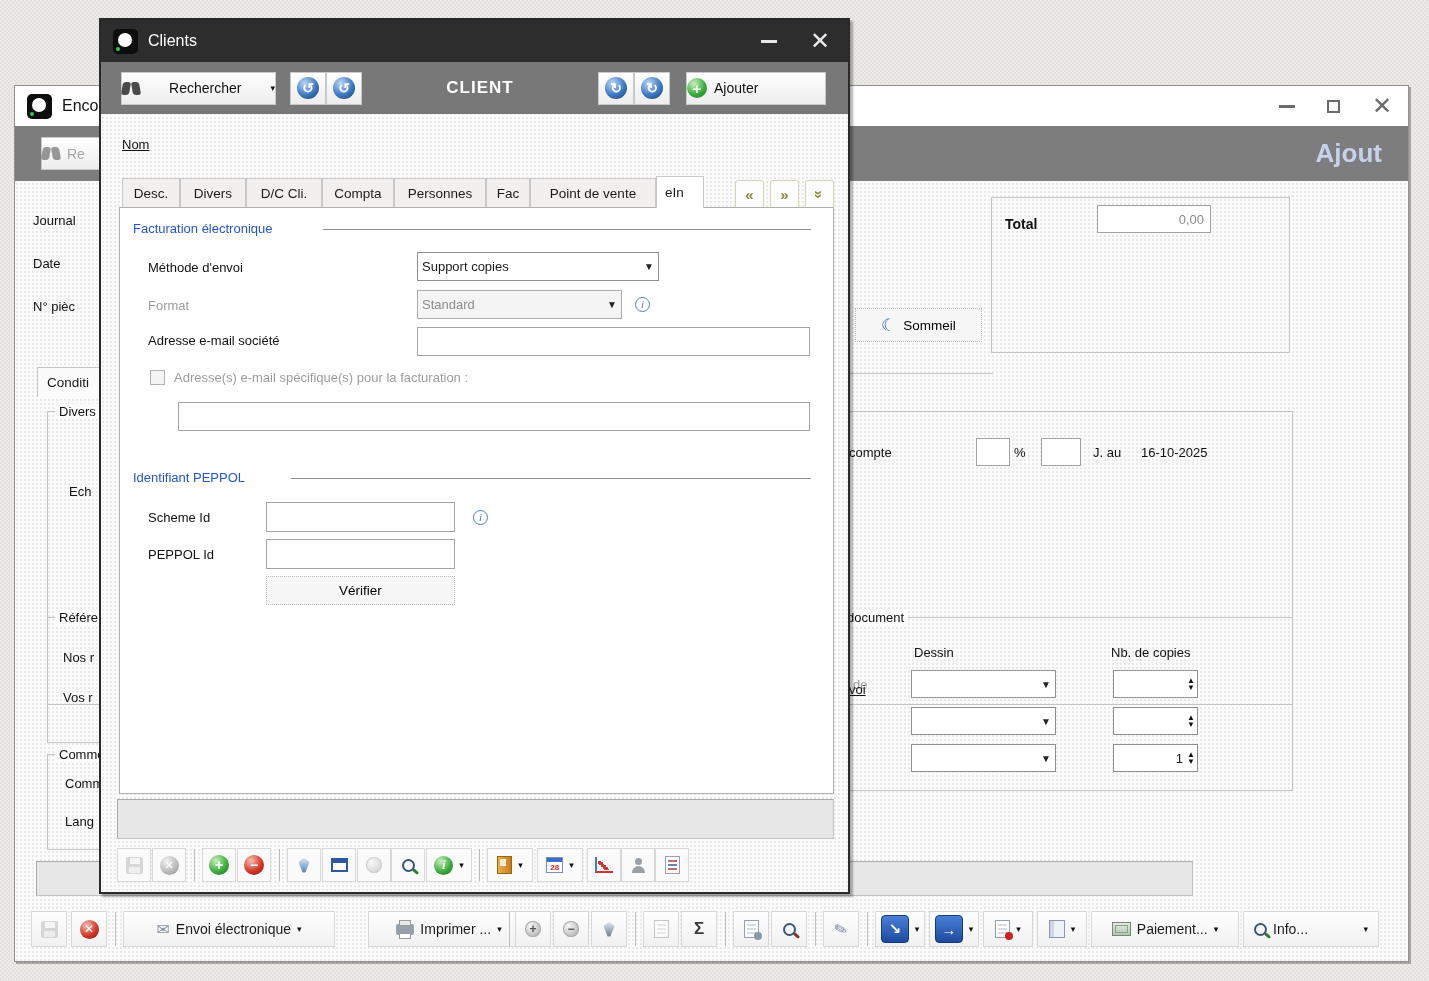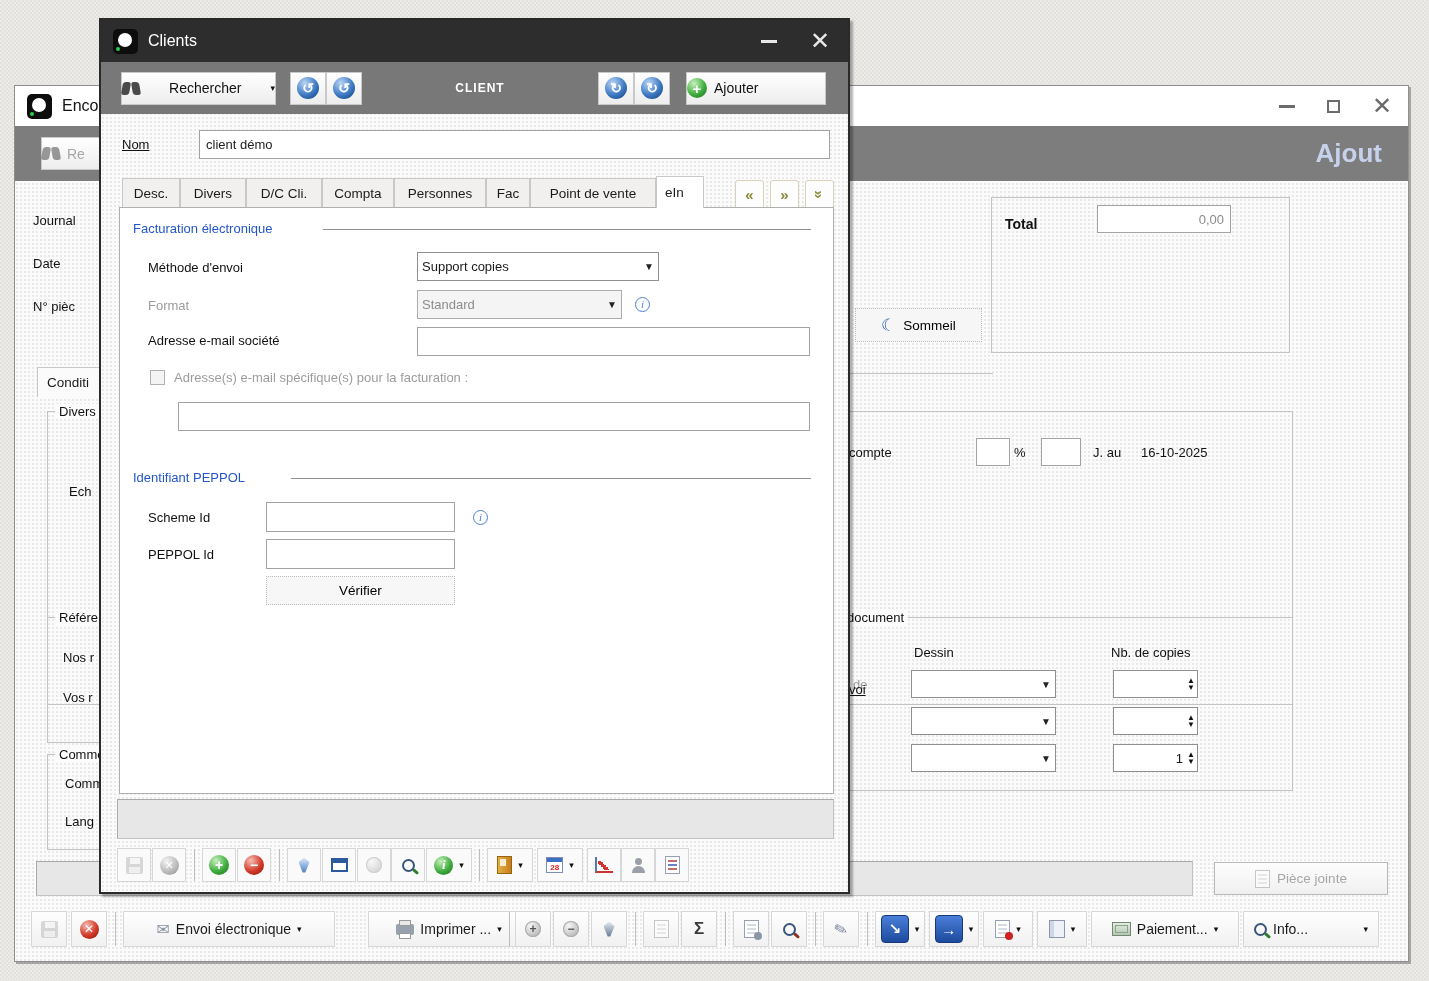--- a/index.html
+++ b/index.html
@@ -143,21 +143,21 @@
       <span class="ajout">Ajout</span>
     </div>
 
     <span class="lbl" style="left:18px;top:127px;">Journal</span>
     <span class="lbl" style="left:18px;top:170px;">Date</span>
     <span class="lbl" style="left:18px;top:213px;">N° pièc</span>
 
     <div class="grp" style="left:834px;top:111px;width:143px;height:176px;border-top:none;border-right:none;"></div>
     <div class="grp" style="left:976px;top:111px;width:297px;height:154px;"></div>
     <span class="lbl b" style="left:990px;top:130px;font-size:14px;">Total</span>
-    <input class="fld" style="left: 1082px; top: 119px; width: 134px; height: 28px; text-align: right; color: rgb(138, 138, 138);" readonly="" value="0,00">
+    <input class="fld" style="left: 1082px; top: 119px; width: 114px; height: 28px; text-align: right; color: rgb(138, 138, 138);" readonly="" value="0,00">
 
     <button class="btn dotted" style="left:840px;top:222px;width:127px;height:34px;">
       <span style="color:#3c6db0;font-size:17px;">☾</span>
       <span>Sommeil</span>
     </button>
 
     <div class="tab" style="left:22px;top:281px;width:78px;height:30px;overflow:hidden;justify-content:flex-start;padding-left:9px;background:#fbfbfb;">
       <span>Conditi</span>
     </div>
 
@@ -219,24 +219,20 @@
     </div>
     <div class="spin" style="left:1098px;top:658px;width:85px;height:28px;">
       <span class="sval">1</span>
       <span class="sarr">
           <span>▲</span>
           <span>▼</span>
         </span>
     </div>
 
     <div class="sunken" style="left:21px;top:775px;width:1155px;height:33px;"></div>
-    <button class="btn disabled-btn" style="left:1199px;top:776px;width:174px;height:33px;">
-      <span class="i-doc plain dim-ico"></span>
-      <span>Pièce jointe</span>
-    </button>
 
     <div class="tb" style="left:16px;top:825px;width:36px;height:36px;">
         <span class="i-floppy dim-ico"></span>
       </div>
     <div class="tb" style="left:56px;top:825px;width:36px;height:36px;">
         <span class="orb red" style="width:19px;height:19px;font-size:12px;">✕</span>
       </div>
     <div class="abs vsep" style="left:100px;top:826px;height:34px;"></div>
     <div class="tb" style="left:108px;top:825px;width:212px;height:36px;">
       <span style="color:#8a93a3;font-size:16px;">✉</span>
@@ -326,35 +322,34 @@
         <span class="i-binoc"></span>
         <span>Rechercher</span>
         <span style="font-size:9px;">▾</span>
       </button>
       <button class="gbtn" style="margin-left:14px;width:36px;justify-content:center;">
         <span class="orb blue" style="width:22px;height:22px;font-size:14px;">↺</span>
       </button>
       <button class="gbtn" style="width:36px;justify-content:center;">
         <span class="orb blue" style="width:22px;height:22px;font-size:14px;">↺</span>
       </button>
-      <span style="flex:1;text-align:center;color:#fff;font-weight:bold;font-size:12px;letter-spacing:1px;">CLIENT</span>
+      <span style="flex:1;text-align:center;color:#fff;font-weight:bold;font-size:17px;letter-spacing:1px;">CLIENT</span>
       <button class="gbtn" style="width:36px;justify-content:center;">
         <span class="orb blue" style="width:22px;height:22px;font-size:14px;">↻</span>
       </button>
       <button class="gbtn" style="width:36px;justify-content:center;">
         <span class="orb blue" style="width:22px;height:22px;font-size:14px;">↻</span>
       </button>
       <button class="gbtn" style="margin-left:16px;margin-right:22px;width:140px;">
         <span class="orb green" style="width:20px;height:20px;font-size:15px;">+</span>
         <span>Ajouter</span>
       </button>
     </div>
 
     <span class="lbl" style="left:21px;top:117px;text-decoration:underline;">Nom</span>
-    <input class="fld" style="left: 98px; top: 110px; width: 631px; height: 29px;" value="client démo">
 
     <div class="tab" style="left:21px;width:58px;">
         <span>Desc.</span>
       </div>
     <div class="tab" style="left:79px;width:66px;">
         <span>Divers</span>
       </div>
     <div class="tab" style="left:145px;width:76px;">
         <span>D/C Cli.</span>
       </div>

